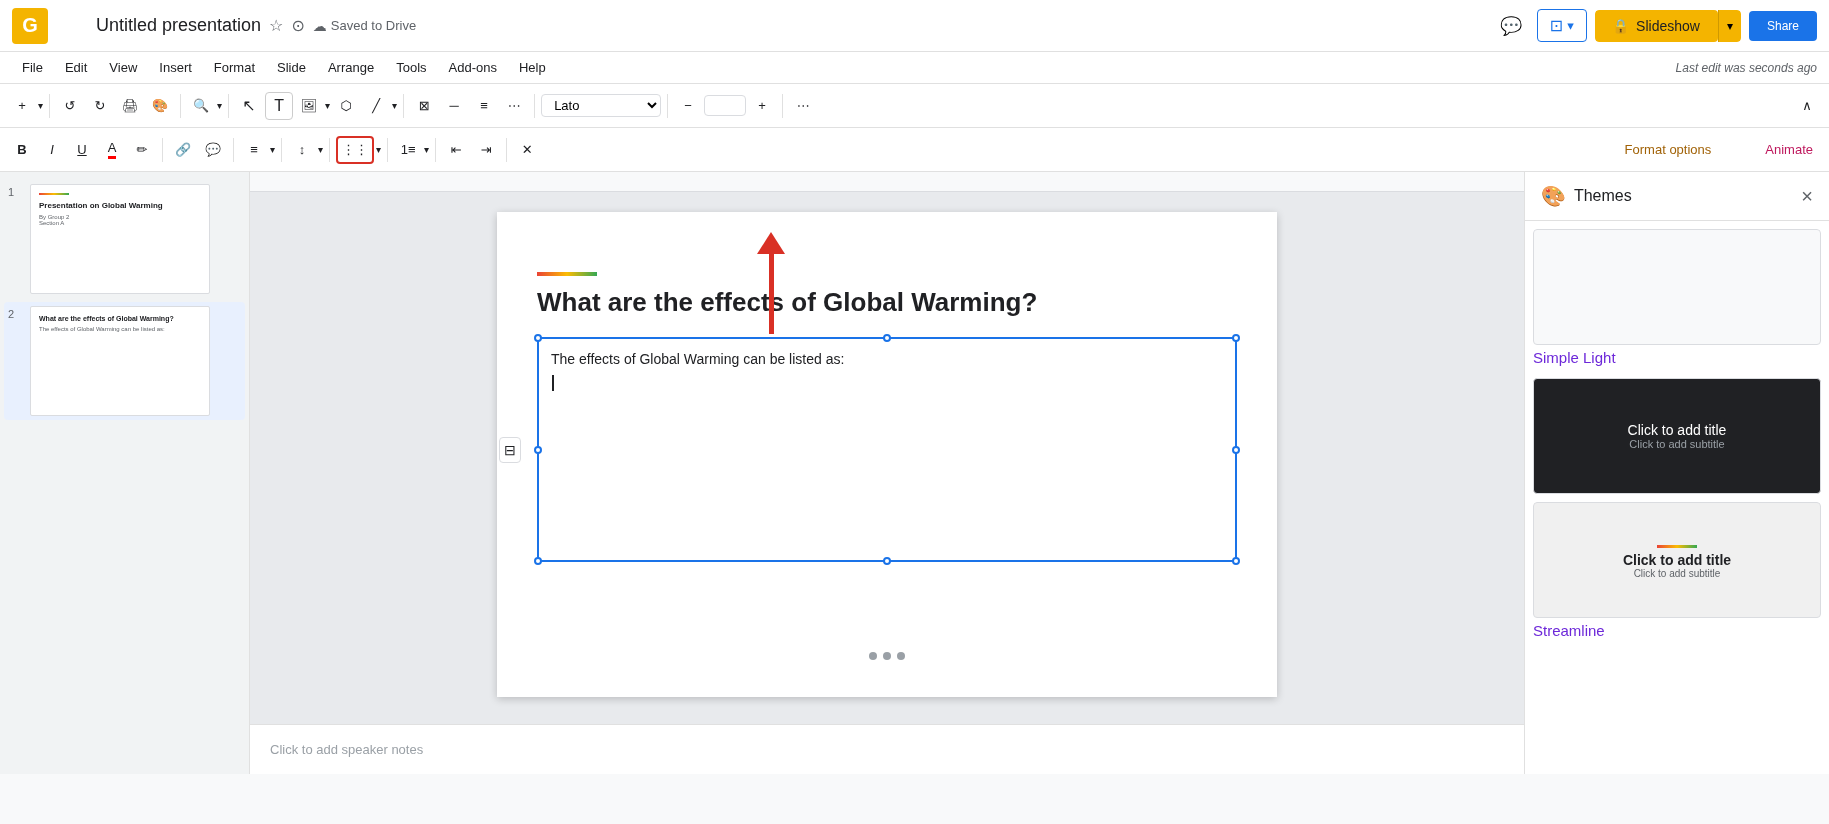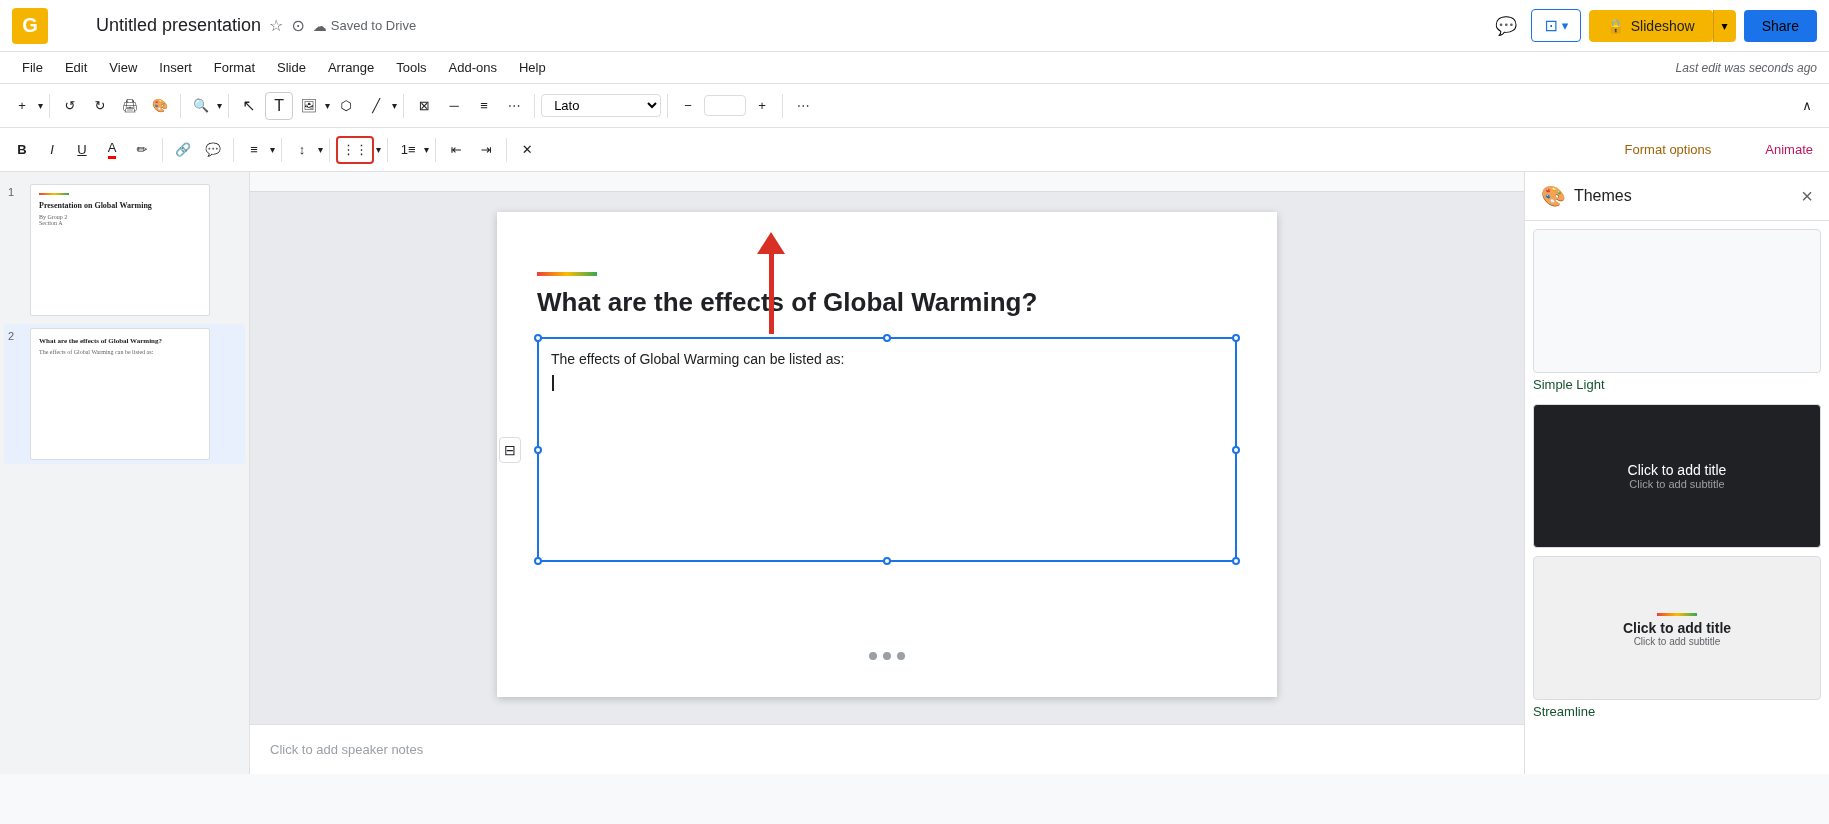--- a/index.html
+++ b/index.html
@@ -10,21 +10,21 @@
     #app-logo { width: 36px; height: 36px; background: #f4b400; border-radius: 4px; display: flex; align-items: center; justify-content: center; flex-shrink: 0; }
     #app-logo span { color: white; font-size: 20px; font-weight: bold; }
     #title-area { display: flex; flex-direction: column; flex: 1; margin-left: 40px; }
     #doc-title { font-size: 18px; color: #202124; font-weight: 400; }
     #saved-status { font-size: 13px; color: #5f6368; display: flex; align-items: center; gap: 4px; }
     #top-right { display: flex; align-items: center; gap: 8px; margin-left: auto; }
     #comment-btn { background: none; border: none; cursor: pointer; padding: 6px; border-radius: 50%; }
     #present-mode-btn { background: none; border: 1.5px solid #1a73e8; border-radius: 4px; padding: 6px 12px; cursor: pointer; color: #1a73e8; display: flex; align-items: center; gap: 4px; font-size: 13px; }
     #slideshow-btn { background: #f4b400; border: none; border-radius: 4px; padding: 8px 18px; cursor: pointer; font-size: 14px; font-weight: 500; color: #202124; display: flex; align-items: center; gap: 6px; }
     #slideshow-dropdown { background: #f4b400; border: none; border-left: 1px solid rgba(0,0,0,0.15); border-radius: 0 4px 4px 0; padding: 8px 8px; cursor: pointer; font-size: 12px; }
-    #share-btn { background: #1a73e8; border: none; border-radius: 4px; padding: 8px 18px; cursor: pointer; font-size: 14px; font-weight: 500; color: #000000; display: flex; align-items: center; gap: 6px; }
+    #share-btn { background: #1a73e8; border: none; border-radius: 4px; padding: 8px 18px; cursor: pointer; font-size: 12px; font-weight: 500; color: #ffffff; display: flex; align-items: center; gap: 6px; }
 
     
     #menu-bar { display: flex; align-items: center; padding: 2px 12px; background: #fff; height: 32px; gap: 2px; border-bottom: 1px solid #e0e0e0; }
     .menu-item { padding: 4px 10px; cursor: pointer; border-radius: 4px; font-size: 13px; color: #202124; }
     #last-edit { margin-left: auto; font-size: 12px; color: #5f6368; font-style: italic; }
 
     
     #toolbar { display: flex; align-items: center; padding: 4px 8px; background: #fff; height: 44px; border-bottom: 1px solid #e0e0e0; gap: 2px; position: relative; }
     .tb-btn { background: none; border: none; cursor: pointer; padding: 4px 5px; border-radius: 4px; font-size: 13px; color: #202124; display: flex; align-items: center; justify-content: center; min-width: 28px; height: 28px; }
     .tb-sep { width: 1px; height: 24px; background: #e0e0e0; margin: 0 4px; }
@@ -36,21 +36,21 @@
     .tb-btn-outlined { background: none; border: 2px solid #d93025; cursor: pointer; padding: 2px 4px; border-radius: 4px; font-size: 13px; color: #202124; display: flex; align-items: center; justify-content: center; min-width: 28px; height: 28px; }
 
     
     #main-layout { display: flex; height: calc(824px - 52px - 32px - 88px); }
 
     
     #slide-panel { width: 250px; background: #f1f3f4; border-right: 1px solid #e0e0e0; overflow-y: auto; padding: 8px 4px; display: flex; flex-direction: column; gap: 4px; }
     .slide-item { display: flex; align-items: flex-start; gap: 6px; padding: 4px; cursor: pointer; border-radius: 4px; }
     .slide-item.active { background: #e8f0fe; }
     .slide-number { font-size: 11px; color: #5f6368; min-width: 16px; padding-top: 2px; }
-    .slide-thumbnail { width: 180px; height: 132px; background: white; border: 1px solid #dadce0; border-radius: 2px; overflow: hidden; position: relative; flex-shrink: 0; font-family: Liberation Serif, serif; }
+    .slide-thumbnail { width: 180px; height: 110px; background: white; border: 1px solid #dadce0; border-radius: 2px; overflow: hidden; position: relative; flex-shrink: 0; }
     .slide-thumb-inner { padding: 8px; font-size: 7px; }
     .slide-thumb-title { font-size: 8px; font-weight: bold; color: #202124; margin-bottom: 4px; }
     .slide-thumb-subtitle { font-size: 6px; color: #5f6368; }
     .slide-thumb-bar { width: 30px; height: 2px; background: linear-gradient(to right, #ea4335, #fbbc04, #34a853); margin-bottom: 6px; }
 
     
     #canvas-area { flex: 1; background: #e8eaed; overflow: auto; display: flex; flex-direction: column; }
     #ruler-h { height: 20px; background: #f8f9fa; border-bottom: 1px solid #dadce0; }
     #canvas-wrapper { flex: 1; display: flex; justify-content: center; align-items: flex-start; padding: 20px; position: relative; }
     #slide-canvas { width: 780px; height: 485px; background: white; box-shadow: 0 2px 8px rgba(0,0,0,0.2); position: relative; }
@@ -82,25 +82,25 @@
     .slide-dot { width: 8px; height: 8px; border-radius: 50%; background: #9aa0a6; cursor: pointer; }
 
     
     #themes-panel { width: 305px; background: white; border-left: 1px solid #e0e0e0; overflow-y: auto; display: flex; flex-direction: column; }
     #themes-header { display: flex; align-items: center; justify-content: space-between; padding: 12px 16px; border-bottom: 1px solid #e0e0e0; }
     #themes-title { font-size: 16px; font-weight: 500; display: flex; align-items: center; gap: 8px; }
     .theme-icon { font-size: 20px; color: #f4b400; }
     #themes-close { background: none; border: none; cursor: pointer; font-size: 20px; color: #5f6368; }
     #themes-list { padding: 8px; display: flex; flex-direction: column; gap: 8px; overflow-y: auto; }
     .theme-card { cursor: pointer; border-radius: 4px; overflow: hidden; }
-    .theme-preview { width: 100%; height: 144px; border: 1px solid #dadce0; border-radius: 4px; display: flex; align-items: center; justify-content: center; overflow: hidden; }
+    .theme-preview { width: 100%; height: 116px; border: 1px solid #dadce0; border-radius: 4px; display: flex; align-items: center; justify-content: center; overflow: hidden; }
     .theme-preview.light { background: #f8f9fa; }
     .theme-preview.dark { background: #202124; }
     .theme-preview.streamline { background: #f0f0f0; }
-    .theme-label { font-size: 13px; color: #14532d; padding: 4px 0; }
+    .theme-label { font-size: 15px; color: #6d28d9; padding: 4px 0; }
     .theme-preview-content { text-align: center; }
     .theme-preview-title { font-size: 14px; color: #202124; font-weight: 500; }
     .theme-preview-subtitle { font-size: 11px; color: #5f6368; }
     .theme-preview-title.dark { color: white; }
     .theme-preview-subtitle.dark { color: #9aa0a6; }
     .theme-bar { width: 40px; height: 3px; background: linear-gradient(to right, #ea4335, #fbbc04, #34a853); margin: 4px auto; }
     .theme-preview-title.streamline { font-size: 14px; font-weight: bold; color: #202124; }
     .theme-preview-subtitle.streamline { font-size: 10px; color: #5f6368; }
 
     

